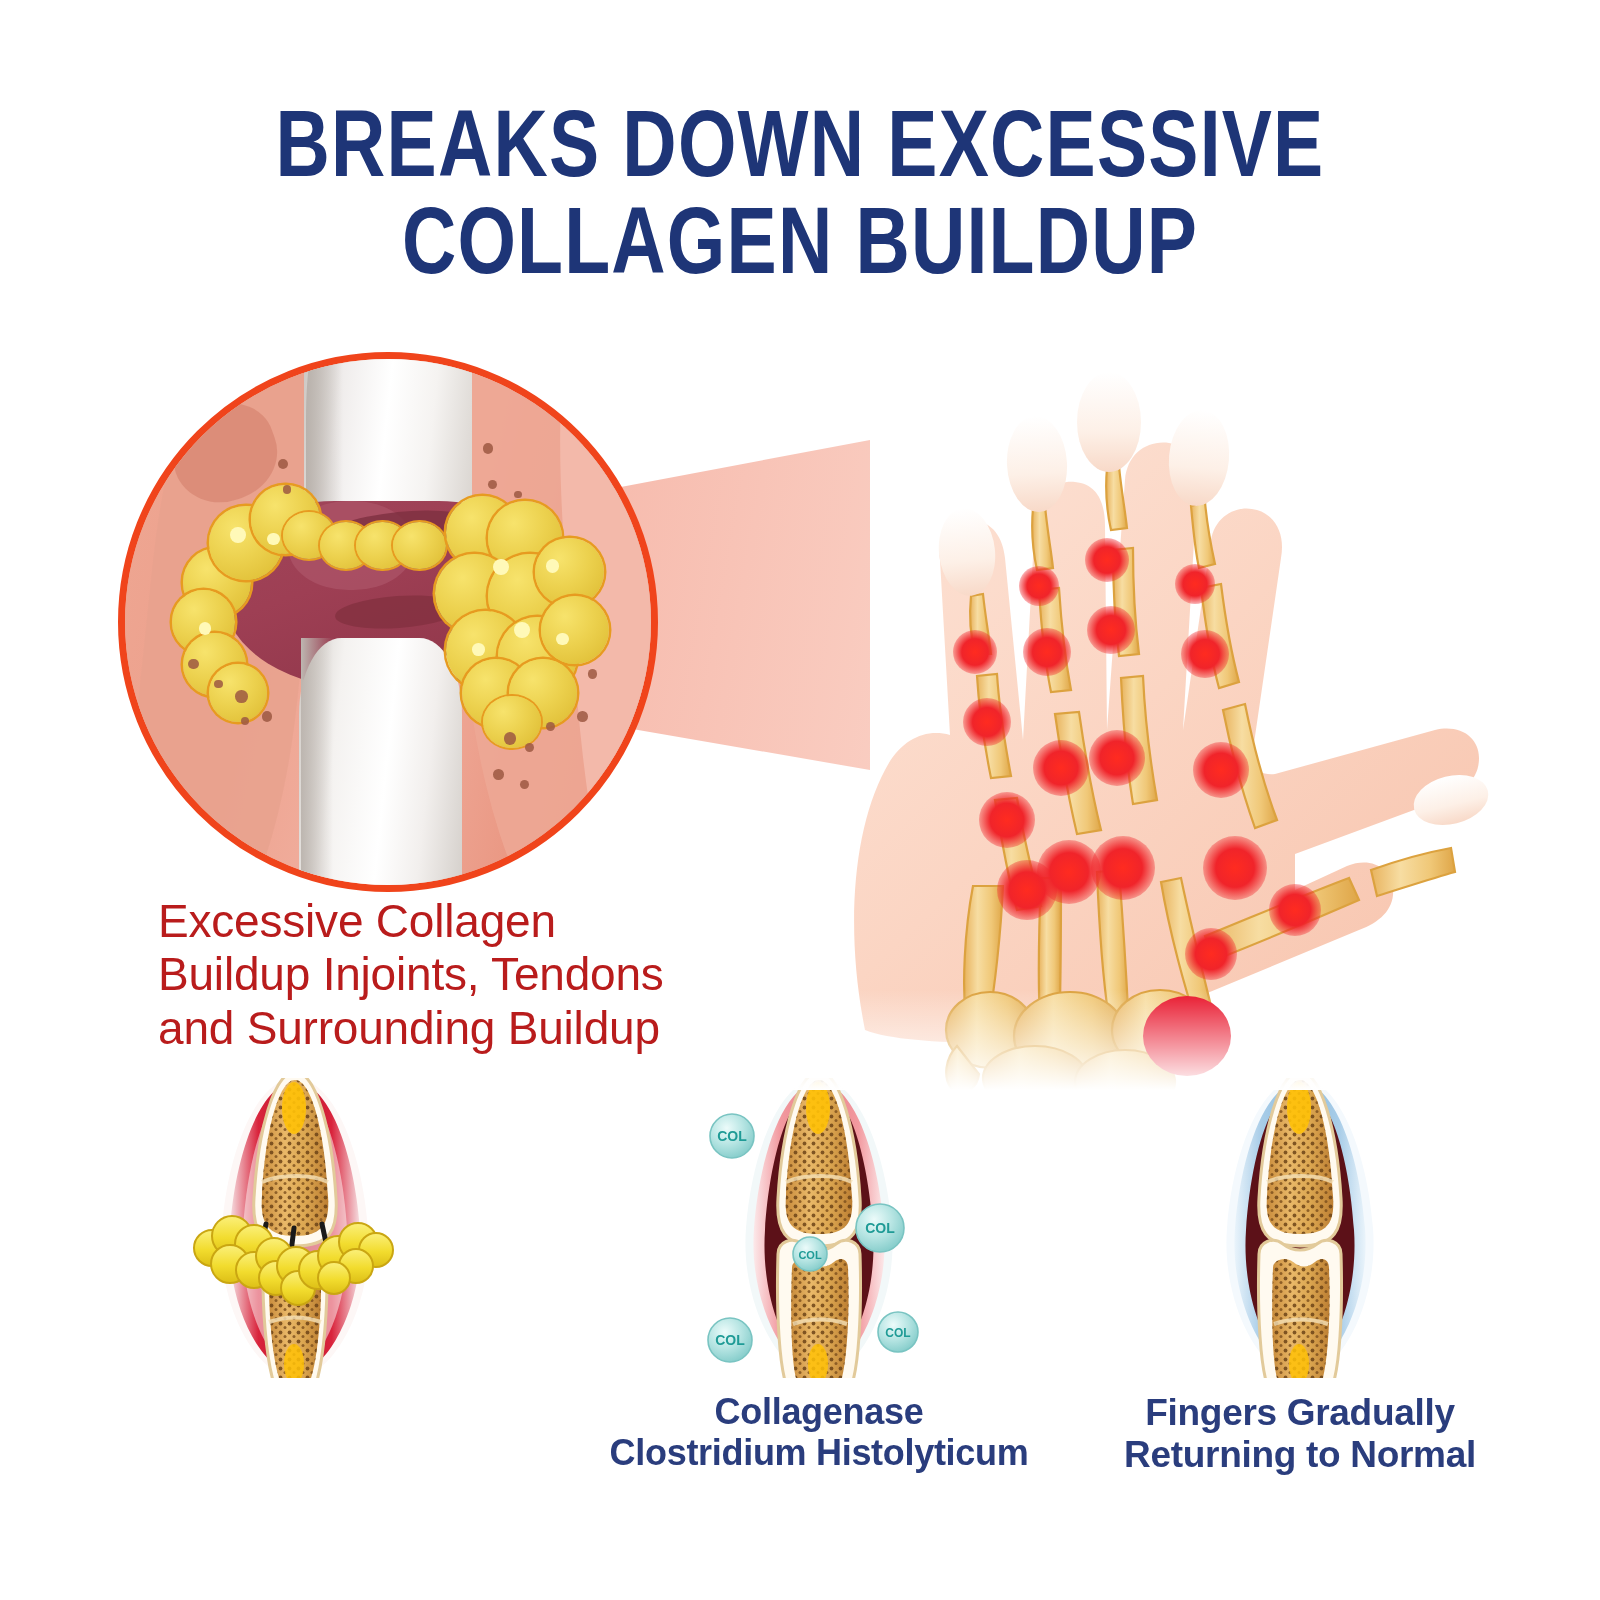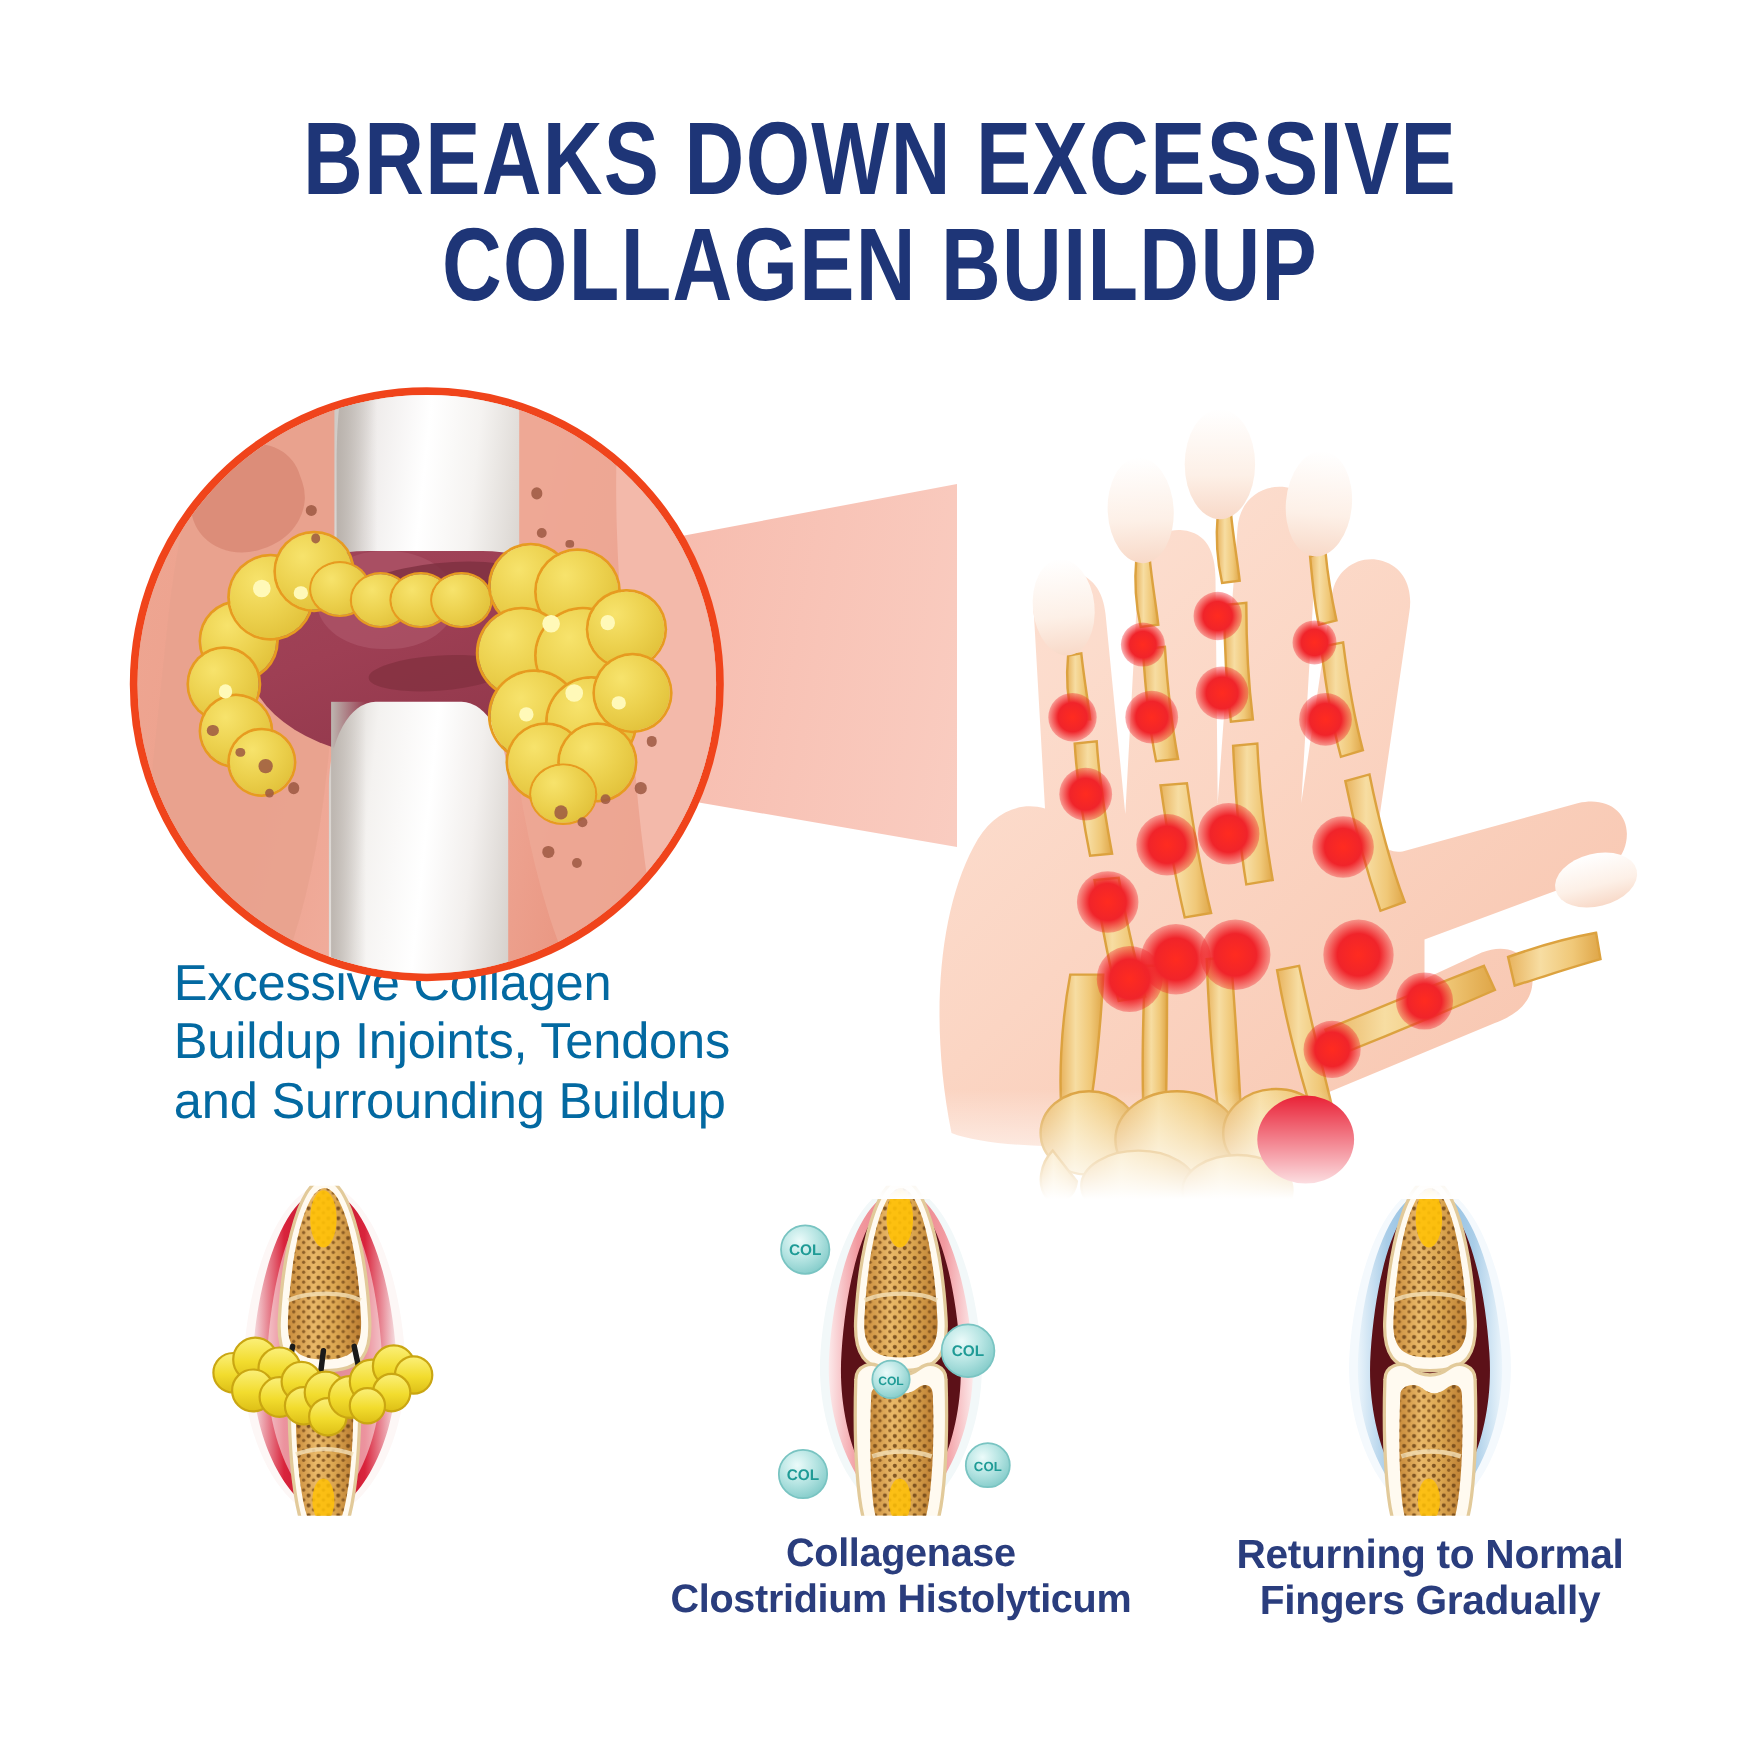--- a/index.html
+++ b/index.html
@@ -106,23 +106,23 @@
   .spark { position:absolute; border-radius:50%; background:#fff9b8; filter:blur(.4px); }
   .spot { position:absolute; border-radius:50%; background:#9c5842; opacity:.85;}
 
   
   #hand-wrap { position:absolute; left:735px; top:330px; width:770px; height:760px; z-index:2; }
   #hand-wrap svg { width:100%; height:100%; display:block; }
 
   
   #red-caption {
     position:absolute;
-    left: 158px; top: 867px;
+    left: 158px; top: 895px;
     width: 640px;
-    color:#0369a1;
+    color:#b91c1c;
     font-size: 46px;
     font-weight: 400;
     line-height: 1.16;
     letter-spacing: -0.2px;
   }
   #red-caption span { display:block; }
 
   
   #panels { position:absolute; left:0; top:1078px; width:1600px; height:500px; }
   .panel { position:absolute; top:0; width:420px; text-align:center; }
@@ -511,18 +511,18 @@
         <path d="M92 104 C110 96 142 96 158 104" stroke="#f4e0b6" stroke-width="4" fill="none" opacity=".8"></path>
         <path d="M84 176 C84 164 98 158 108 166 C118 174 132 174 142 166 C152 158 166 164 166 176 C168 240 164 288 158 306 L92 306 C86 288 82 240 84 176 Z" fill="#fffaf0" stroke="#e2ca9a" stroke-width="3"></path>
         <path d="M98 190 C98 182 110 178 118 184 C126 190 132 190 140 184 C148 178 154 182 154 190 C156 244 152 284 148 300 L102 300 C98 284 96 244 98 190 Z" fill="url(#p3bone)"></path>
         <path d="M98 190 C98 182 110 178 118 184 C126 190 132 190 140 184 C148 178 154 182 154 190 C156 244 152 284 148 300 L102 300 C98 284 96 244 98 190 Z" fill="url(#p3trab)"></path>
         <path d="M99 246 C116 240 136 240 153 246" stroke="#f4e0b6" stroke-width="4" fill="none" opacity=".8"></path>
         <ellipse cx="124" cy="30" rx="12" ry="26" fill="#ffc107" opacity=".9"></ellipse>
         <ellipse cx="124" cy="286" rx="10" ry="20" fill="#ffc107" opacity=".85"></ellipse>
       </svg>
     </div>
     <div class="panel-label">
+      <span>Fingers Gradually</span>
       <span>Returning to Normal</span>
-      <span>Fingers Gradually</span>
     </div>
   </div>
 
 </div>
 
 </body></html>

